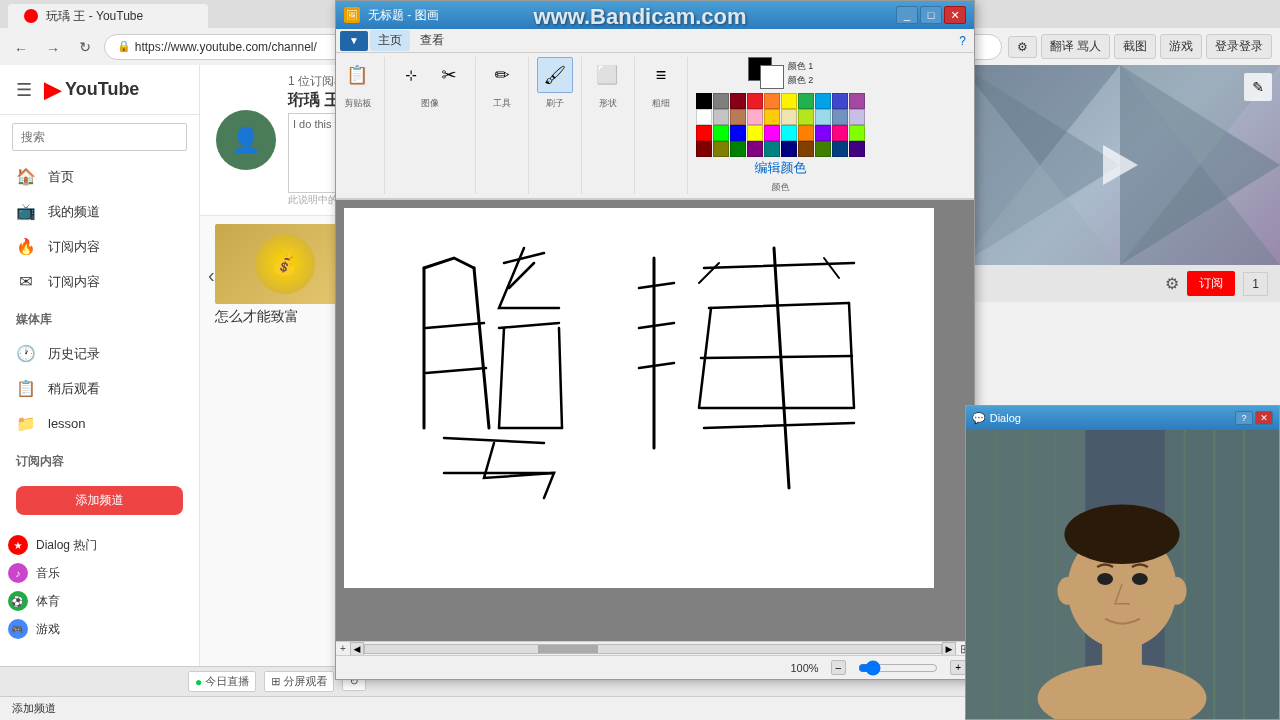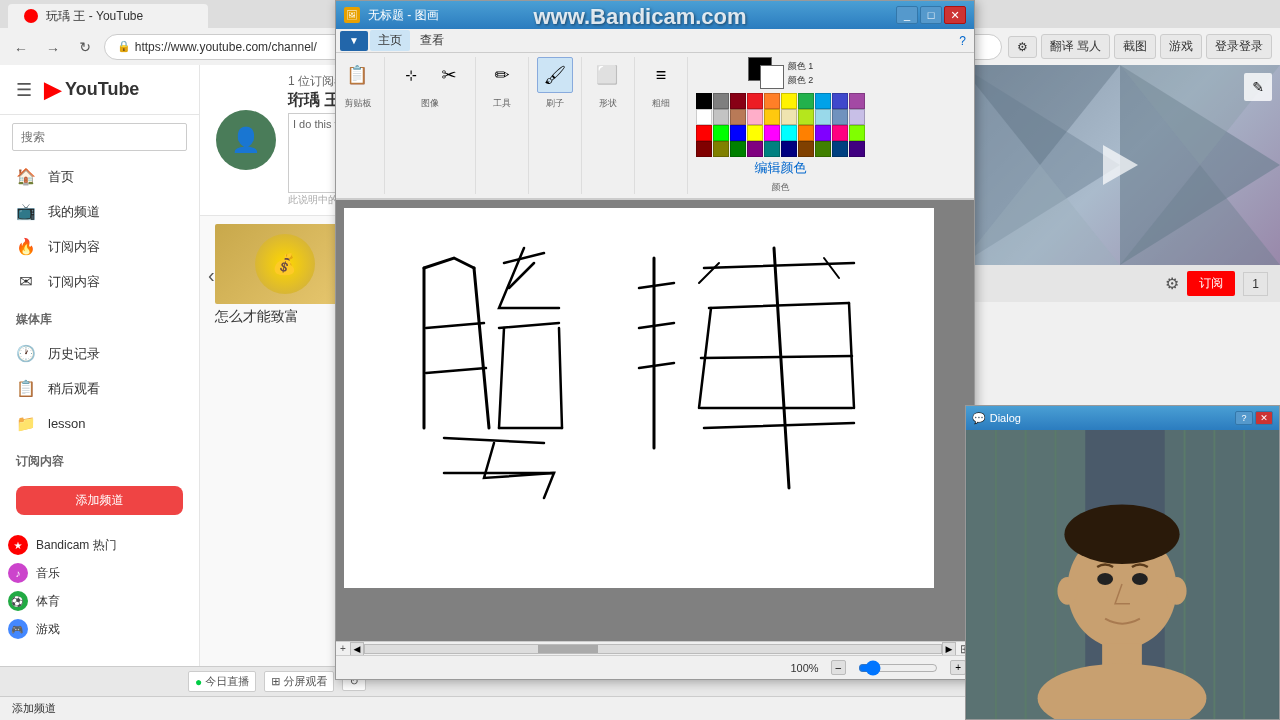--- a/index.html
+++ b/index.html
@@ -201,21 +201,21 @@
       <div class="nav-item">
         <span class="nav-icon">📁</span>
         <span>lesson</span>
       </div>
       <div class="section-title">订阅内容</div>
       <div class="subscribe-section">
         <button class="subscribe-btn">添加频道</button>
       </div>
       <div class="channel-item">
         <div class="channel-icon" style="background:#ff0000;">★</div>
-        <span class="channel-label">Bandicam 热门</span>
+        <span class="channel-label">Dialog 热门</span>
       </div>
       <div class="channel-item">
         <div class="channel-icon" style="background:#cc44cc;">♪</div>
         <span class="channel-label">音乐</span>
       </div>
       <div class="channel-item">
         <div class="channel-icon" style="background:#22aa44;">⚽</div>
         <span class="channel-label">体育</span>
       </div>
       <div class="channel-item">

